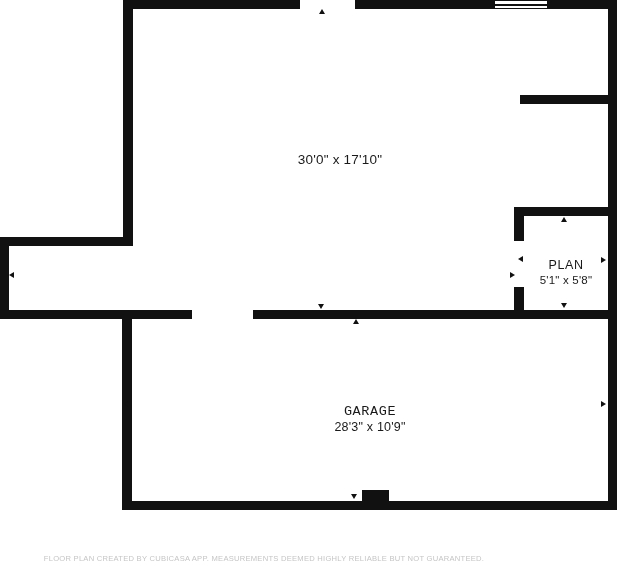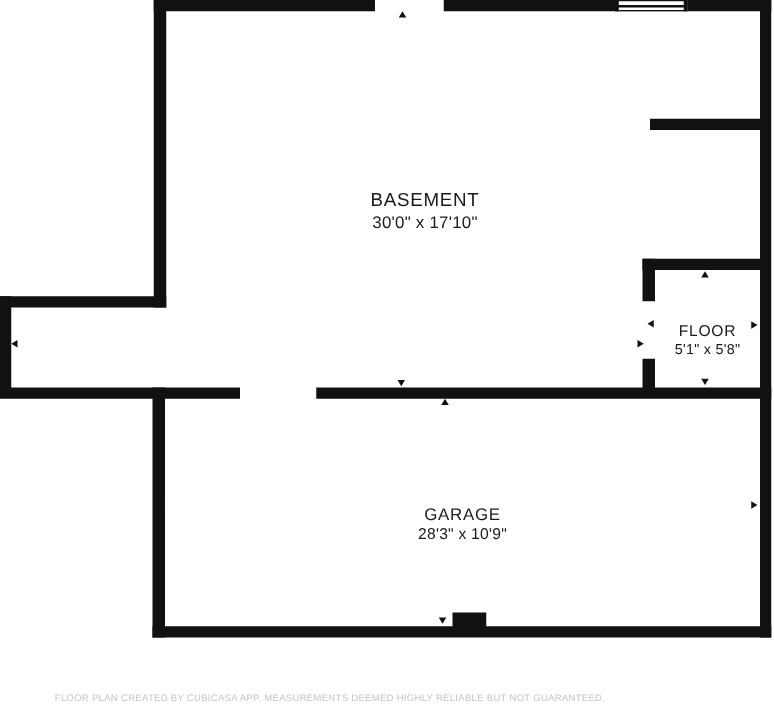--- a/index.html
+++ b/index.html
@@ -11,21 +11,21 @@
     font-family:"Liberation Sans", sans-serif;
   }
   .wall{position:absolute;background:#111111;}
   .room-label{position:absolute;text-align:center;color:#1a1a1a;line-height:1.22;}
   .room-name{letter-spacing:0.6px;}
   .room-dims{letter-spacing:0.2px;}
   .lbl-basement .room-name{font-size:15px;}
   .lbl-basement .room-dims{font-size:13.5px;}
   .lbl-room .room-name{font-size:12.5px;}
   .lbl-room .room-dims{font-size:11.5px;}
-  .lbl-garage .room-name{font-size:13.5px;}
+  .lbl-garage .room-name{font-size:13.5px;font-family:Liberation Mono, monospace;}
   .lbl-garage .room-dims{font-size:12.5px;}
   .window{
     position:absolute;left:492px;top:0;width:58px;height:9px;
     background:#ffffff;border:1.5px solid #111;box-sizing:border-box;
   }
   .window .pane-line{position:absolute;left:0;right:0;top:3px;height:1.5px;background:#111;}
   .window .cap{position:absolute;top:-1px;bottom:-1px;width:3px;background:#111;}
   .window .cap.l{left:-1px;} .window .cap.r{right:-1px;}
   .marker{position:absolute;width:0;height:0;}
   .tri-up{border-left:3.5px solid transparent;border-right:3.5px solid transparent;border-bottom:5px solid #111;}
@@ -72,26 +72,25 @@
   <div class="marker tri-right" style="left:510px;top:272px;"></div>
   <div class="marker tri-right" style="left:601px;top:257px;"></div>
   <div class="marker tri-down" style="left:561px;top:303px;"></div>
   <div class="marker tri-down" style="left:318px;top:304px;"></div>
   <div class="marker tri-up" style="left:353px;top:319px;"></div>
   <div class="marker tri-left" style="left:124px;top:401px;"></div>
   <div class="marker tri-right" style="left:601px;top:401px;"></div>
   <div class="marker tri-down" style="left:351px;top:494px;"></div>
 
   <div class="room-label lbl-basement" style="left:240px;top:152px;width:200px;">
-    <div class="room-name">BASEMENT</div>
     <div class="room-dims">30'0" x 17'10"</div>
   </div>
 
   <div class="room-label lbl-room" style="left:516px;top:258px;width:100px;">
-    <div class="room-name">FLOOR</div>
+    <div class="room-name">PLAN</div>
     <div class="room-dims">5'1" x 5'8"</div>
   </div>
 
   <div class="room-label lbl-garage" style="left:270px;top:404px;width:200px;">
     <div class="room-name">GARAGE</div>
     <div class="room-dims">28'3" x 10'9"</div>
   </div>
 
   <div class="disclaimer">FLOOR PLAN CREATED BY CUBICASA APP. MEASUREMENTS DEEMED HIGHLY RELIABLE BUT NOT GUARANTEED.</div>
 

